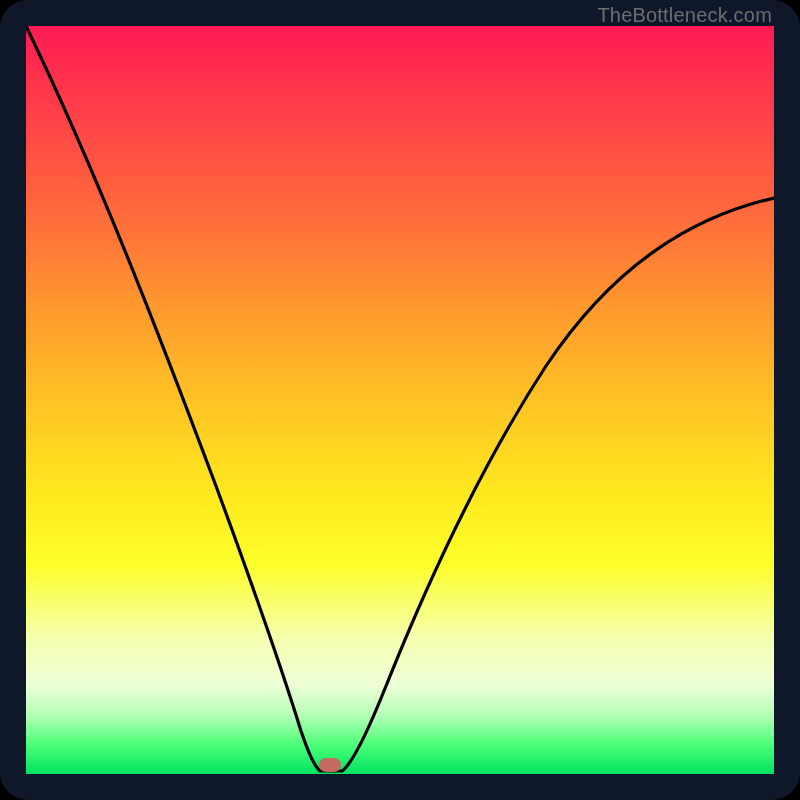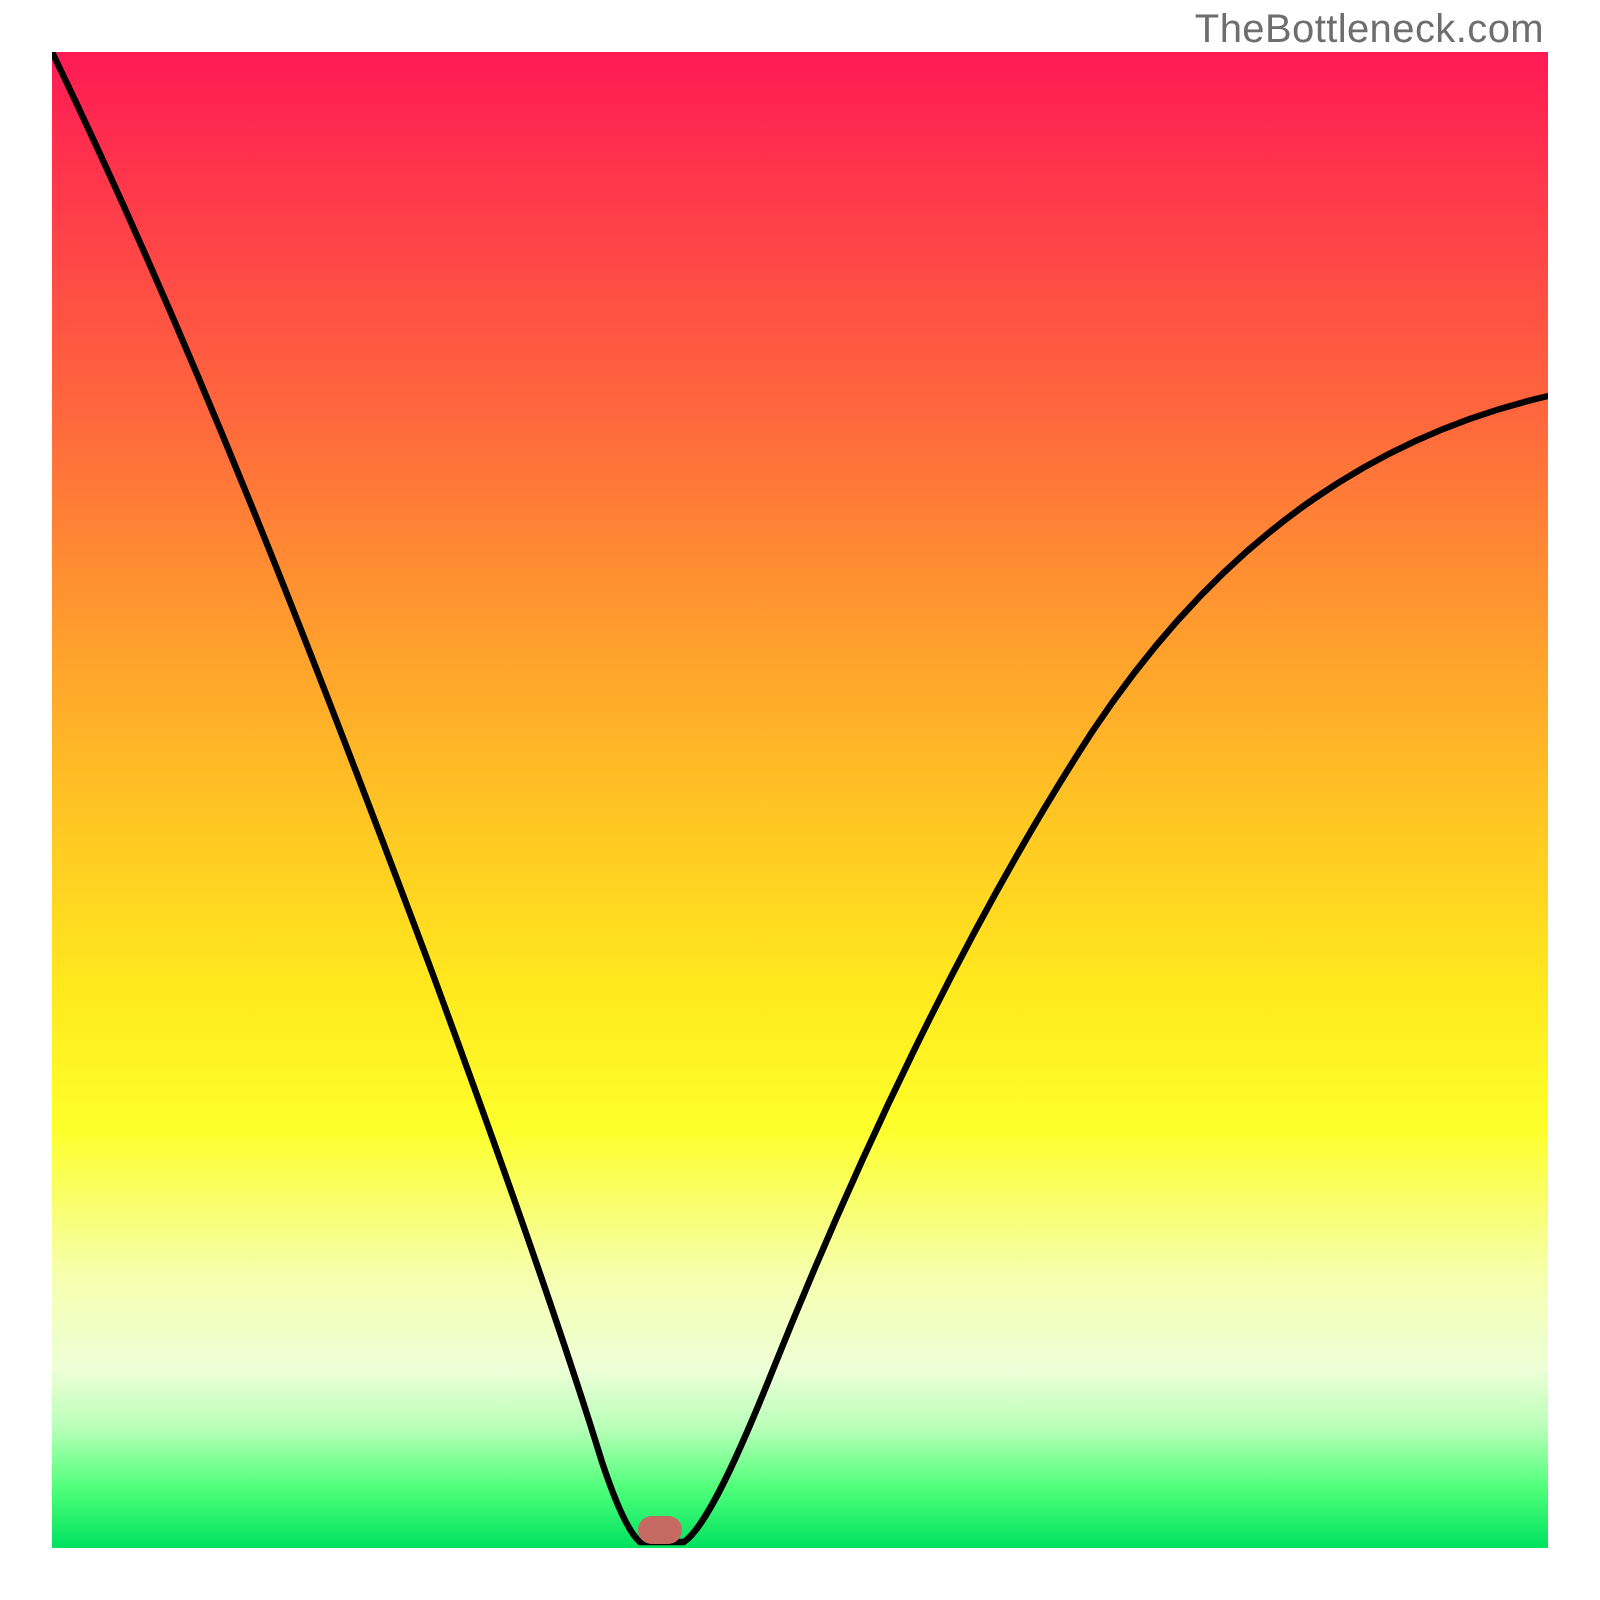--- a/index.html
+++ b/index.html
@@ -7,21 +7,22 @@
     padding: 0;
     width: 800px;
     height: 800px;
     background: #000;
     overflow: hidden;
     font-family: Arial, Helvetica, sans-serif;
   }
   .frame {
     position: absolute;
     inset: 0;
-    background: #ffffff;
+    background: #0f172a;
+    border-radius: 28px;
   }
   .plot {
     position: absolute;
     left: 26px;
     top: 26px;
     width: 748px;
     height: 748px;
     background: linear-gradient(to bottom,
       #ff1a54 0%,
       #ff3b4a 10%,

